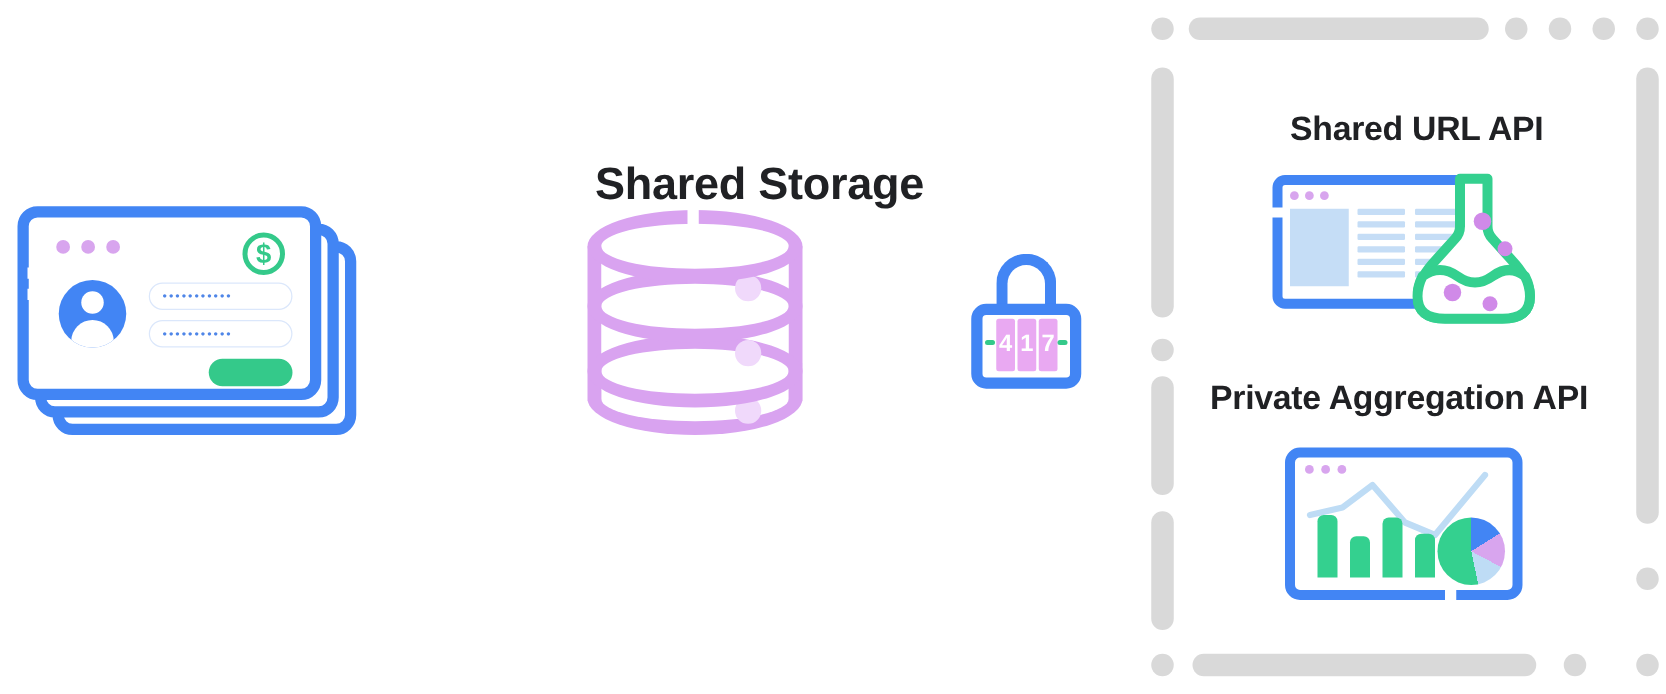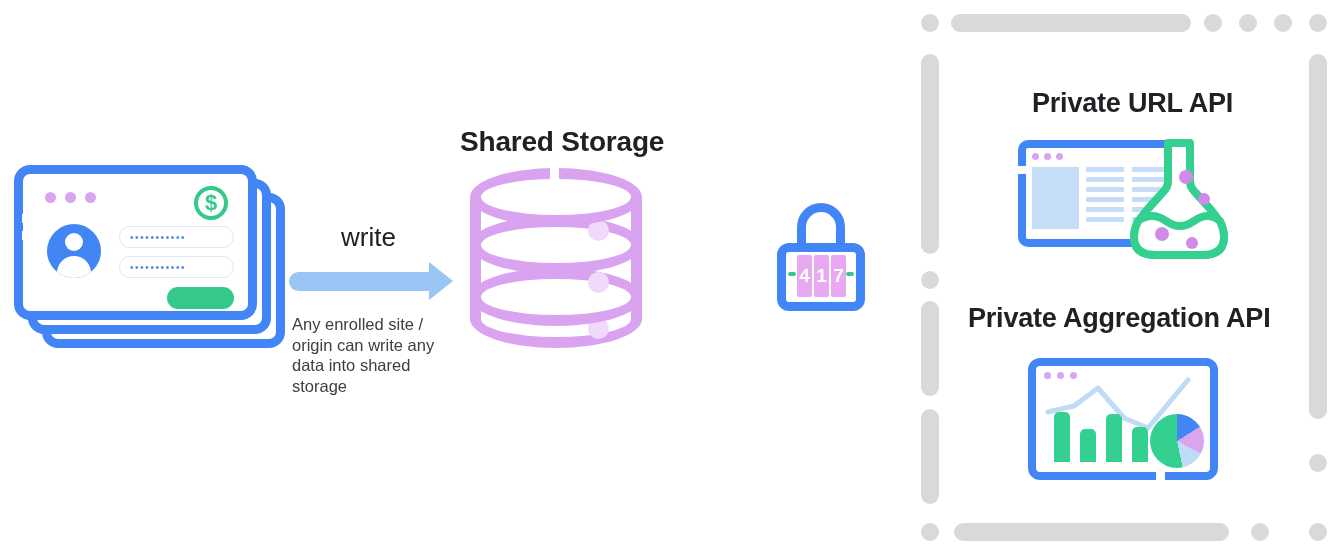--- a/index.html
+++ b/index.html
@@ -70,21 +70,21 @@
   .arrow-shaft{position:absolute;height:19px;border-radius:9.5px;}
   #write-shaft{left:0;top:50px;width:150px;background:#9ac5f5;}
   #write-head{
     position:absolute;left:140px;top:40px;width:0;height:0;
     border-top:19px solid transparent;border-bottom:19px solid transparent;
     border-left:24px solid #9ac5f5;
   }
   #write-desc{position:absolute;left:3px;top:92px;width:175px;}
 
   
-  #storage-title{position:absolute;left:460px;top:126px;font-size:28px;}
+  #storage-title{position:absolute;left:476px;top:126px;font-size:36px;}
   #cylinder{position:absolute;left:470px;top:168px;width:172px;height:180px;}
   .cyl-band{
     position:absolute;left:0;width:172px;height:58px;border-radius:50%/29px;
     border:11px solid #d9a3f0;box-sizing:border-box;background:transparent;
   }
   .cyl-side{position:absolute;width:11px;background:#d9a3f0;}
   #cyl-left{left:0;top:29px;height:124px;}
   #cyl-right{left:161px;top:29px;height:124px;}
   #band-top{top:0;}
   #band-2{top:48px;}
@@ -209,26 +209,20 @@
       <div class="field" id="field1">
         <span class="ph">•••••••••••</span>
       </div>
       <div class="field" id="field2">
         <span class="ph">•••••••••••</span>
       </div>
       <div class="cta"></div>
     </div>
   </div>
 
-  <div id="write-group">
-    <div class="arrow-label" id="write-label">write</div>
-    <div class="arrow-shaft" id="write-shaft"></div>
-    <div id="write-head"></div>
-    <div class="body-text" id="write-desc">Any enrolled site / origin can write any data into shared storage</div>
-  </div>
 
   <div class="heading" id="storage-title">Shared Storage</div>
   <div id="cylinder">
     <div class="cyl-side" id="cyl-left"></div>
     <div class="cyl-side" id="cyl-right"></div>
     <div class="cyl-band" id="band-4"></div>
     <div class="cyl-dot" id="cdot3"></div>
     <div class="cyl-band" id="band-3"></div>
     <div class="cyl-dot" id="cdot2"></div>
     <div class="cyl-band" id="band-2"></div>
@@ -266,21 +260,21 @@
     <div class="pdot" style="left:0;top:509px;"></div>
 
     <div class="pdash" style="left:388px;top:40px;width:18px;height:365px;"></div>
     <div class="pdot" style="left:388px;top:440px;"></div>
     <div class="pdot" style="left:388px;top:509px;"></div>
 
     <div class="pdash" style="left:33px;top:509px;width:275px;height:18px;"></div>
     <div class="pdot" style="left:330px;top:509px;"></div>
   </div>
 
-  <div class="heading api-title" id="title-select">Private URL API</div>
+  <div class="heading api-title" id="title-select">Shared URL API</div>
   <div id="icon-select">
     <div id="su-window"></div>
     <div id="su-gap-lt"></div>
     <div id="su-dots">
       <span class="dot-p-sm"></span>
       <span class="dot-p-sm"></span>
       <span class="dot-p-sm"></span>
     </div>
     <div id="su-block"></div>
     <div class="su-lines" id="su-lines-a">

